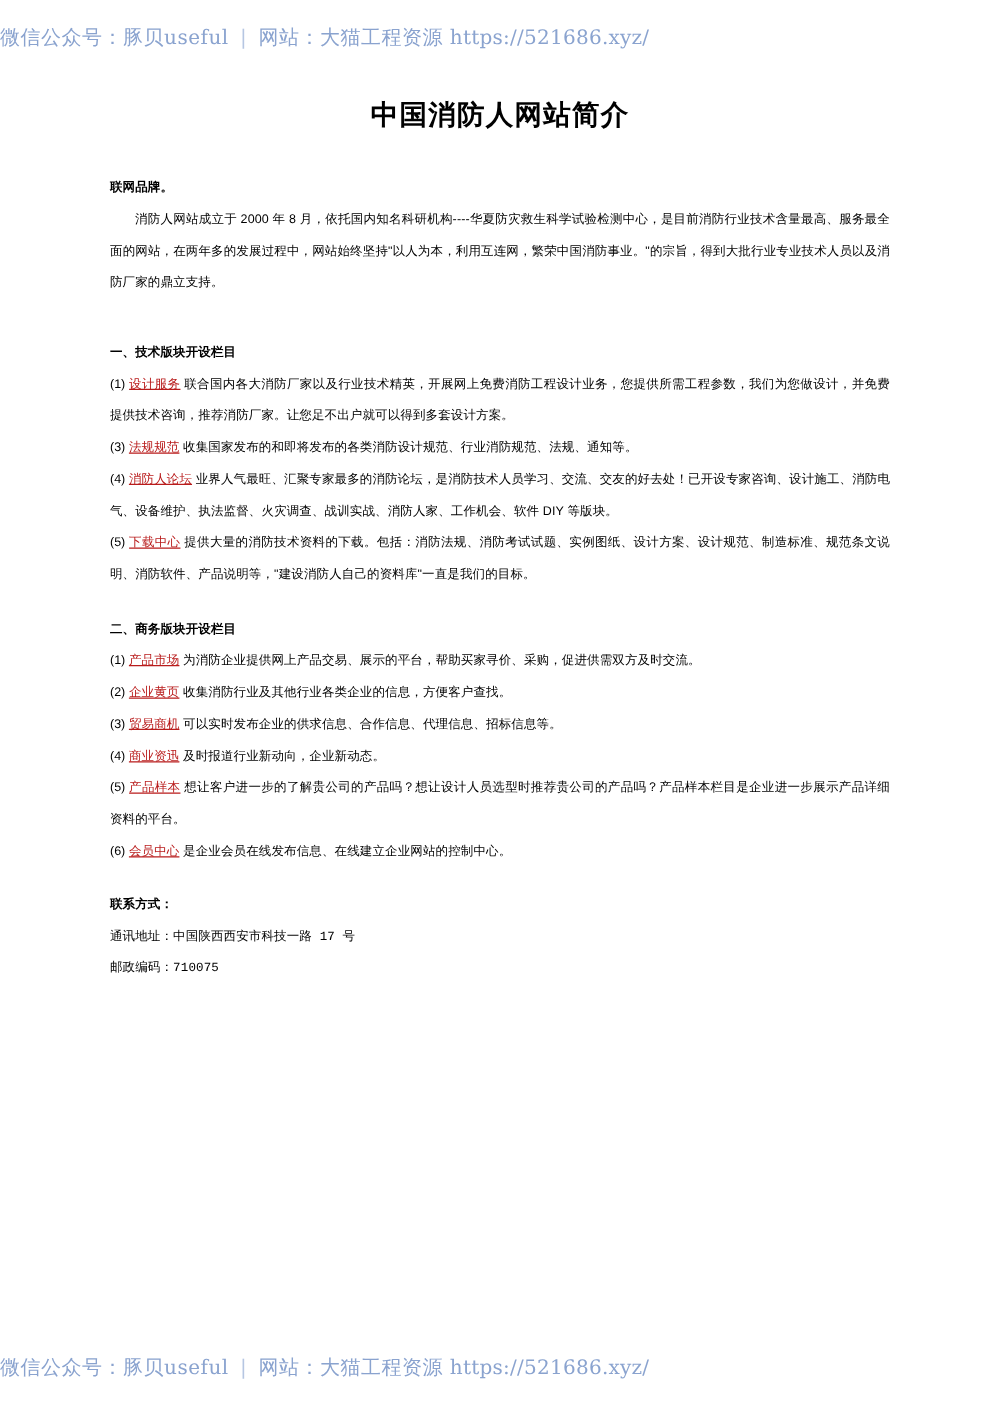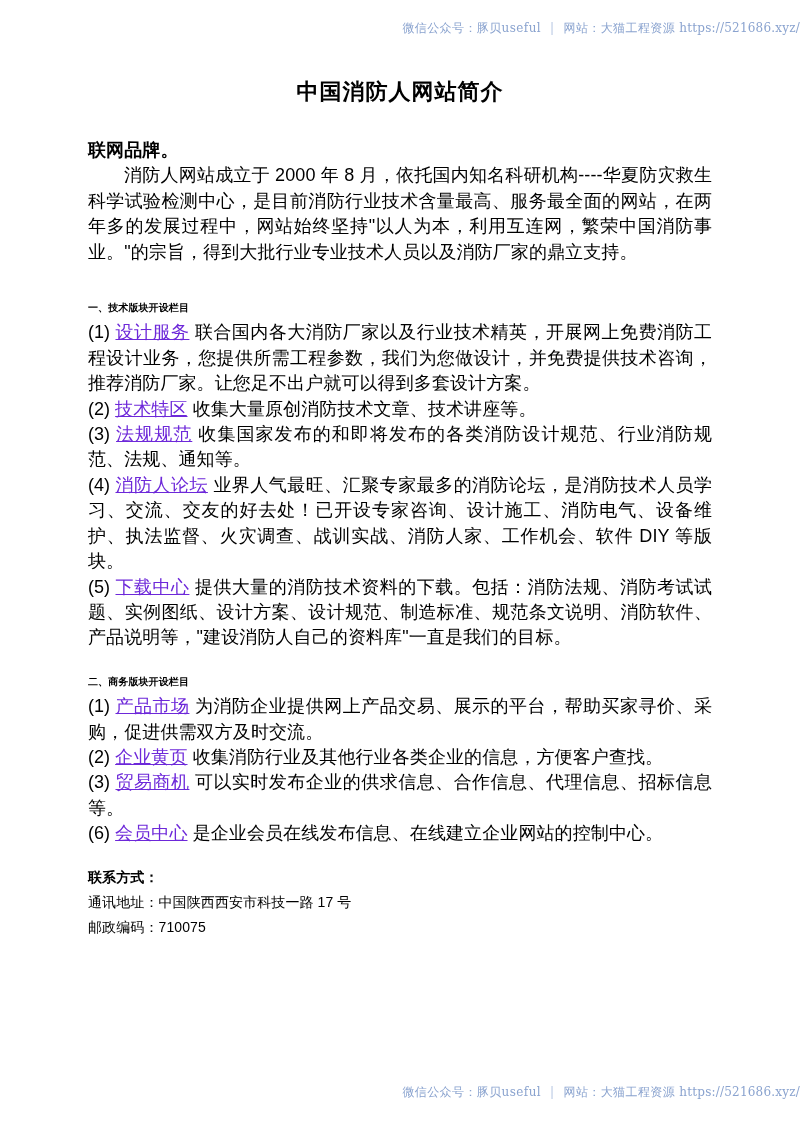--- a/index.html
+++ b/index.html
@@ -20,24 +20,24 @@
     left: 0; top: 0;
     width: 800px;
     height: 1132px;
   }
 
   
   .watermark {
     position: absolute;
     left: 0;
     width: 800px;
-    text-align: right;
+    text-align: left;
     color: #8aa3cf;
     font-family: "DejaVu Serif", "Liberation Serif", serif;
-    font-size: 12px;
+    font-size: 16px;
     letter-spacing: 0.4px;
     white-space: nowrap;
   }
   .watermark .wm-sep {
     display: inline-block;
     margin: 0 9px;
     color: #b6c6e2;
   }
   .watermark .wm-url {
     font-family: "DejaVu Serif", "Liberation Serif", serif;
@@ -58,52 +58,53 @@
     text-align: center;
     font-size: 22px;
     font-weight: bold;
     letter-spacing: 1px;
     margin: 0 0 34px 0;
     line-height: 24px;
   }
 
   p {
     margin: 0;
-    font-size: 18px;
+    font-size: 10px;
     line-height: 25.4px;
     text-align: justify;
     text-justify: inter-ideograph;
     letter-spacing: 0.1px;
   }
 
   .b { font-weight: bold; }
 
   .indent2 { text-indent: 2em; }
 
   .gap-sm { height: 12px; }
   .gap-md { height: 18px; }
   .gap-xl { height: 34px; }
 
   a.doclink, .doclink {
-    color: #6d28d9;
+    color: #b91c1c;
     text-decoration: underline;
     cursor: pointer;
   }
 
   .num { letter-spacing: 0; }
 
   .sec-head {
     font-weight: bold;
     font-size: 10px;
     line-height: 25.4px;
   }
 
   .contact-line {
-    font-size: 14px;
+    font-size: 10px;
     line-height: 25.4px;
+    font-family: Liberation Mono, monospace;
   }
 </style>
 </head>
 <body>
 
 <div class="page">
 
   <div class="watermark wm-top">
     <span>微信公众号：豚贝useful</span><span class="wm-sep">|</span><span>网站：大猫工程资源</span>
     <span class="wm-url">https://521686.xyz/</span>
@@ -119,40 +120,41 @@
 
     <div class="gap-sm"></div>
 
 
     <div class="gap-md"></div>
 
     <p class="sec-head">一、技术版块开设栏目</p>
 
     <p><span class="num">(1)</span> <span class="doclink">设计服务</span> <span>联合国内各大消防厂家以及行业技术精英，开展网上免费消防工程设计业务，您提供所需工程参数，我们为您做设计，并免费提供技术咨询，推荐消防厂家。让您足不出户就可以得到多套设计方案。</span></p>
 
-    <p><span class="num">(2)</span> <span class="doclink">技术特区</span> <span>收集大量原创消防技术文章、技术讲座等。</span></p>
 
     <p><span class="num">(3)</span> <span class="doclink">法规规范</span> <span>收集国家发布的和即将发布的各类消防设计规范、行业消防规范、法规、通知等。</span></p>
 
     <p><span class="num">(4)</span> <span class="doclink">消防人论坛</span> <span>业界人气最旺、汇聚专家最多的消防论坛，是消防技术人员学习、交流、交友的好去处！已开设专家咨询、设计施工、消防电气、设备维护、执法监督、火灾调查、战训实战、消防人家、工作机会、软件 DIY 等版块。</span></p>
 
     <p><span class="num">(5)</span> <span class="doclink">下载中心</span> <span>提供大量的消防技术资料的下载。包括：消防法规、消防考试试题、实例图纸、设计方案、设计规范、制造标准、规范条文说明、消防软件、产品说明等，"建设消防人自己的资料库"一直是我们的目标。</span></p>
 
 
     <div class="gap-md"></div>
 
     <p class="sec-head">二、商务版块开设栏目</p>
 
     <p><span class="num">(1)</span> <span class="doclink">产品市场</span> <span>为消防企业提供网上产品交易、展示的平台，帮助买家寻价、采购，促进供需双方及时交流。</span></p>
 
     <p><span class="num">(2)</span> <span class="doclink">企业黄页</span> <span>收集消防行业及其他行业各类企业的信息，方便客户查找。</span></p>
 
     <p><span class="num">(3)</span> <span class="doclink">贸易商机</span> <span>可以实时发布企业的供求信息、合作信息、代理信息、招标信息等。</span></p>
 
+    <p><span class="num">(4)</span> <span class="doclink">商业资迅</span> <span>及时报道行业新动向，企业新动态。</span></p>
 
+    <p><span class="num">(5)</span> <span class="doclink">产品样本</span> <span>想让客户进一步的了解贵公司的产品吗？想让设计人员选型时推荐贵公司的产品吗？产品样本栏目是企业进一步展示产品详细资料的平台。</span></p>
 
     <p><span class="num">(6)</span> <span class="doclink">会员中心</span> <span>是企业会员在线发布信息、在线建立企业网站的控制中心。</span></p>
 
     <div class="gap-md"></div>
 
     <p class="b contact-line">联系方式：</p>
     <p class="contact-line">通讯地址：中国陕西西安市科技一路 17 号</p>
     <p class="contact-line">邮政编码：710075</p>
 
     <div class="gap-xl"></div>

